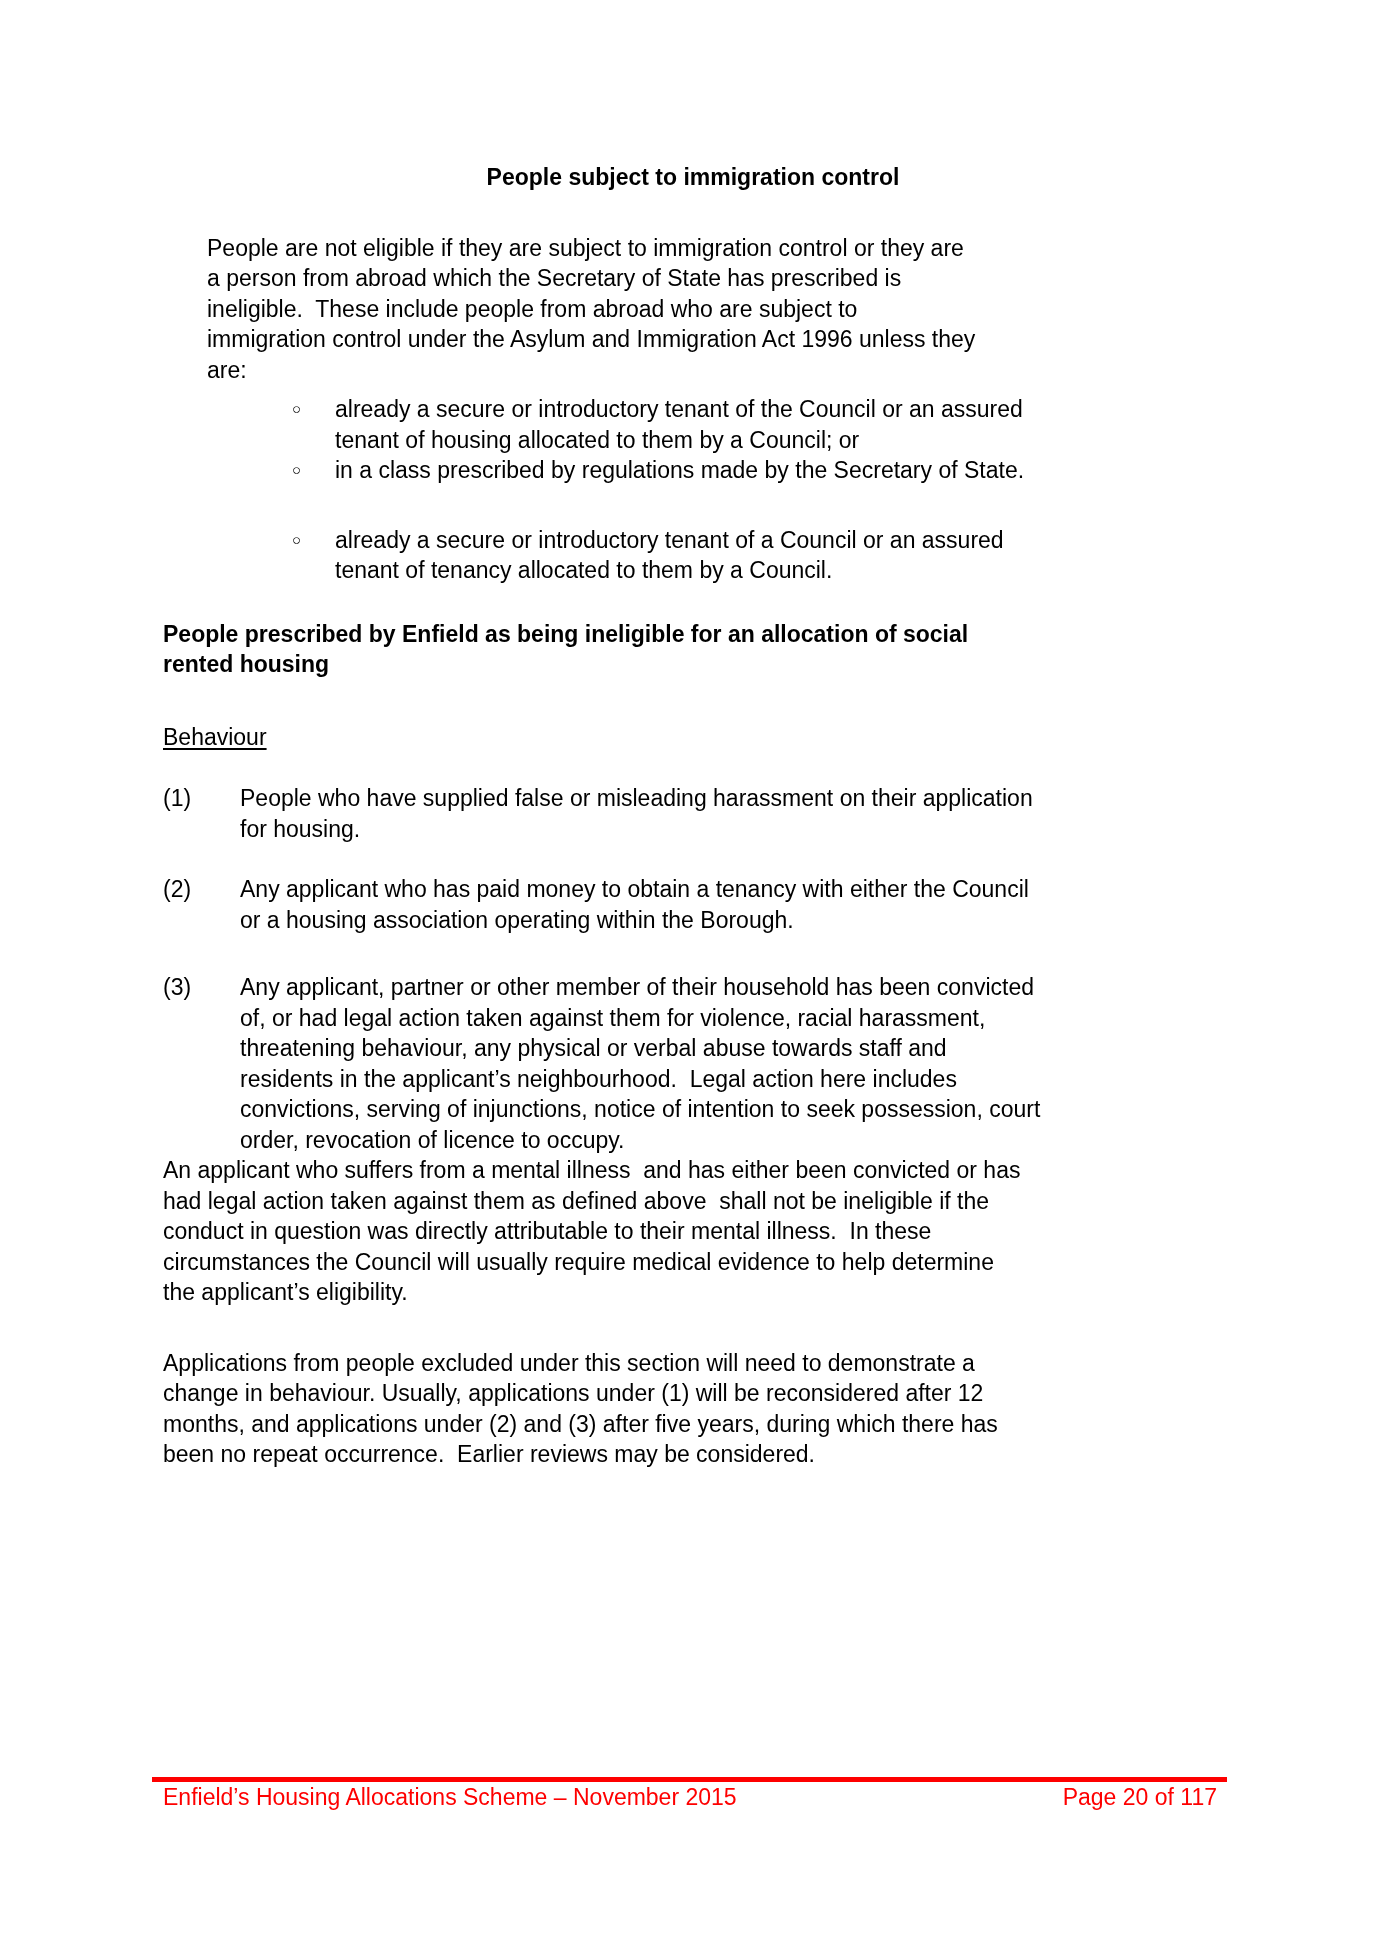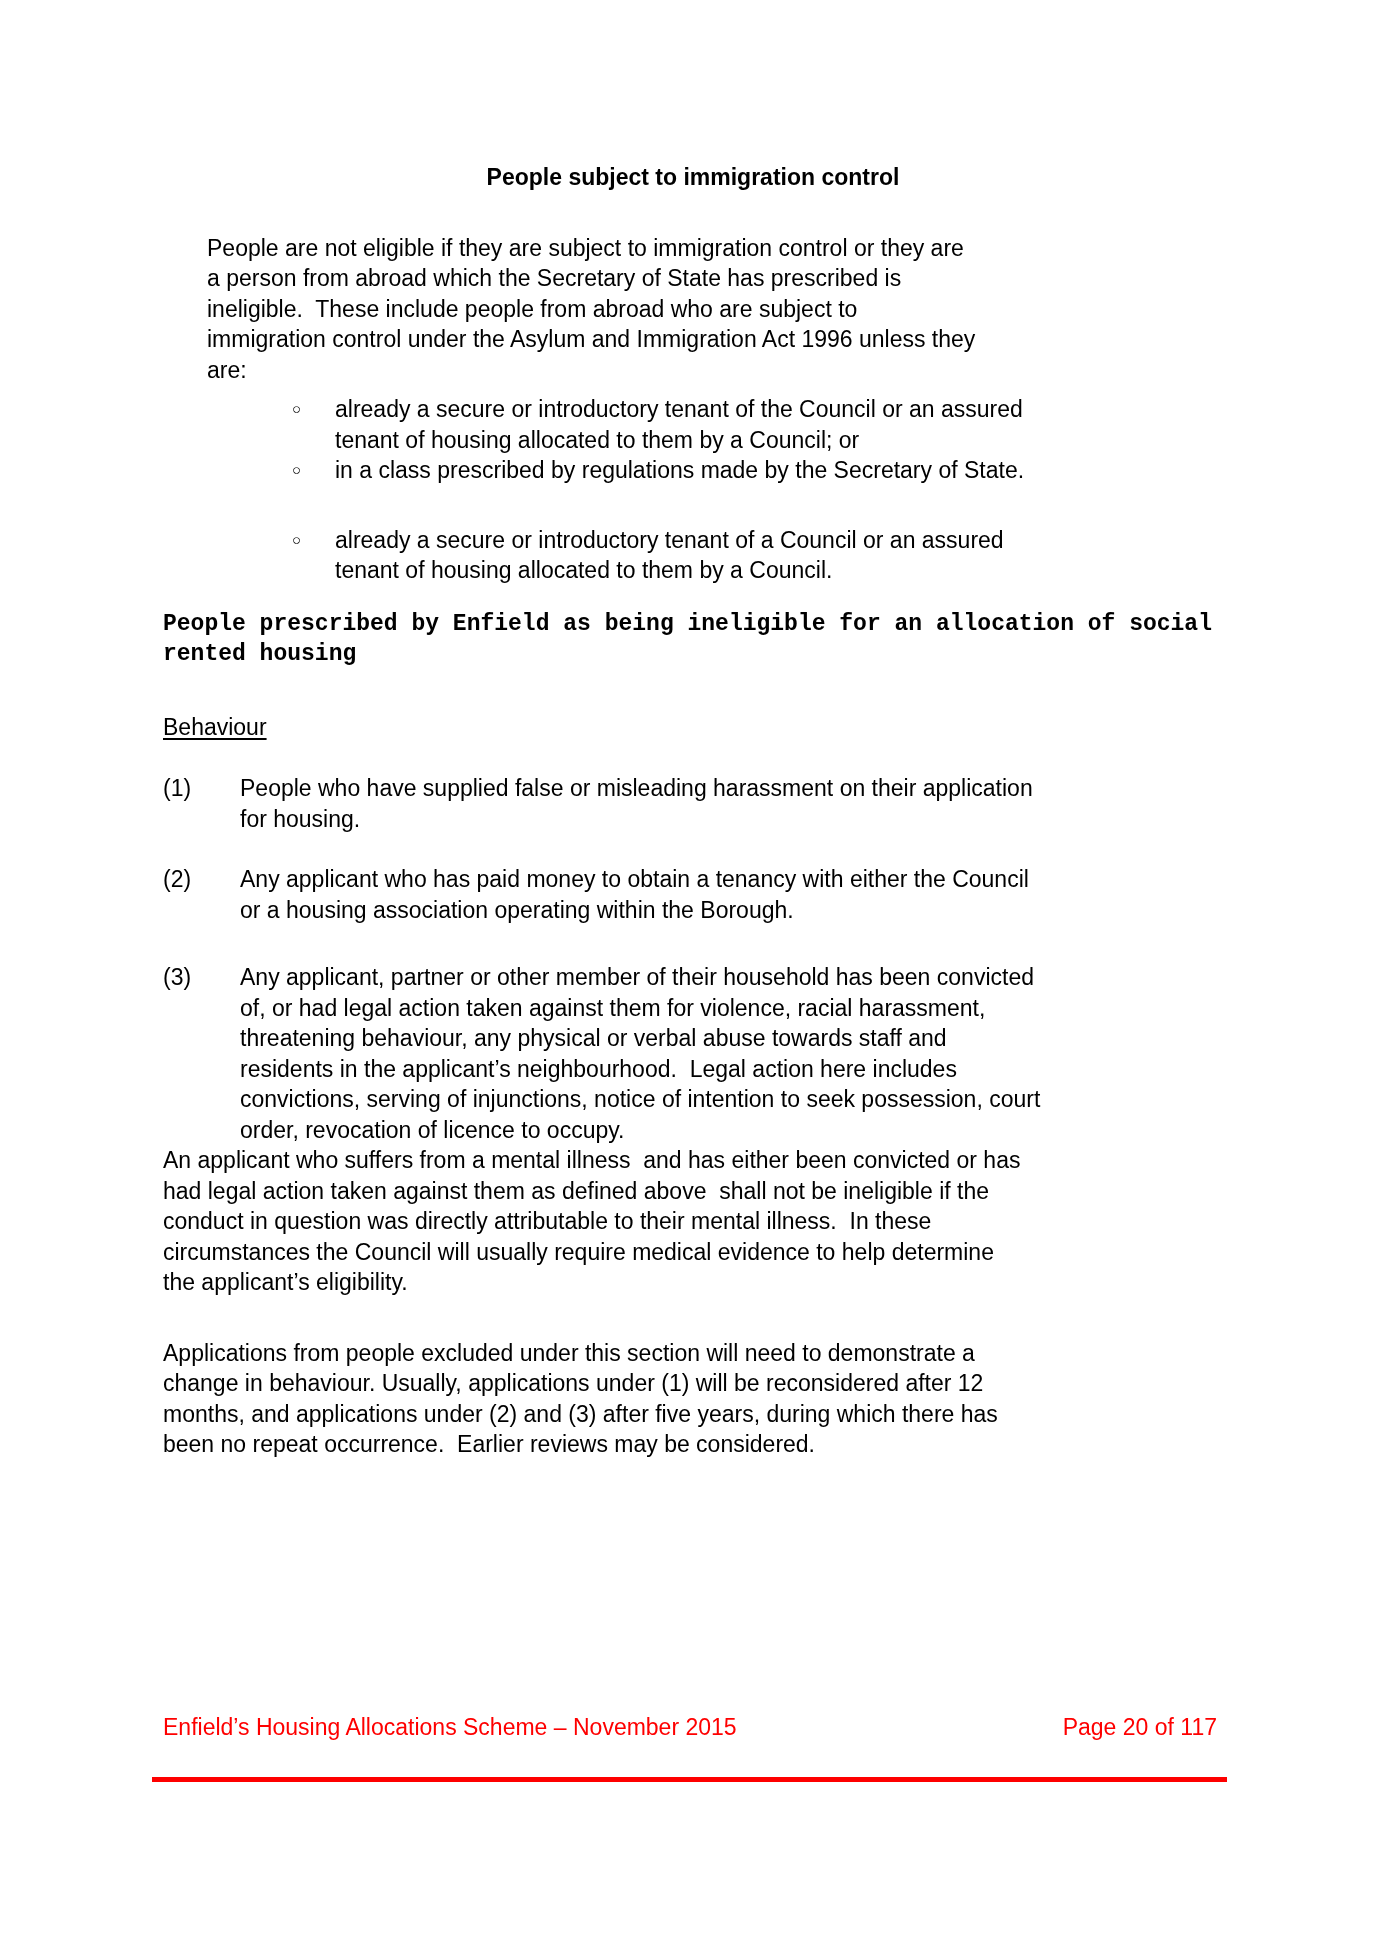--- a/index.html
+++ b/index.html
@@ -36,21 +36,21 @@
   .bullet-item { display: flex; align-items: flex-start; }
   .bullet-marker {
     flex: 0 0 43px;
     width: 43px;
     font-size: 15px;
     line-height: 30.5px;
   }
   .bullet-text { flex: 1 1 auto; }
   .h2-heading { margin-top: 30px; font-weight: normal; }
   .h2-heading .bold-part { font-weight: bold; }
-  .h3-heading { margin-top: 23px; font-weight: bold; font-family: Liberation Mono, monospace; }
+  .h3-heading { margin-top: 33px; font-weight: bold; }
   .subheading {
     margin-top: 42px;
     text-decoration: underline;
     text-underline-offset: 3px;
   }
   .numbered-item { display: flex; align-items: flex-start; margin-top: 30px; }
   .numbered-item.first { margin-top: 31px; }
   .numbered-item.third { margin-top: 37px; }
   .item-number { flex: 0 0 77px; width: 77px; }
   .item-text { flex: 1 1 auto; }
@@ -60,21 +60,21 @@
     position: absolute;
     left: 152px;
     top: 1777px;
     width: 1075px;
     height: 5px;
     background: var(--footer_red, #fe0000);
   }
   .footer-row {
     position: absolute;
     left: 163px;
-    top: 1712px;
+    top: 1782px;
     width: 1054px;
     display: flex;
     justify-content: space-between;
     color: var(--footer_red, #fe0000);
   }
 </style>
 </head>
 <body>
 
 <div class="content">
@@ -97,21 +97,21 @@
       <span class="bullet-marker">○</span>
       <span class="bullet-text pre">in a class prescribed by regulations made by the Secretary of State.</span>
     </div>
   </div>
 
 
   <div class="bullet-list second">
     <div class="bullet-item">
       <span class="bullet-marker">○</span>
       <span class="bullet-text pre">already a secure or introductory tenant of a Council or an assured
-tenant of housing allocated to them by a Council.</span>
+tenant of tenancy allocated to them by a Council.</span>
     </div>
   </div>
 
   <div class="h3-heading pre">People prescribed by Enfield as being ineligible for an allocation of social
 rented housing</div>
 
   <div class="subheading">Behaviour</div>
 
   <div class="numbered-item first">
     <span class="item-number">(1)</span>

